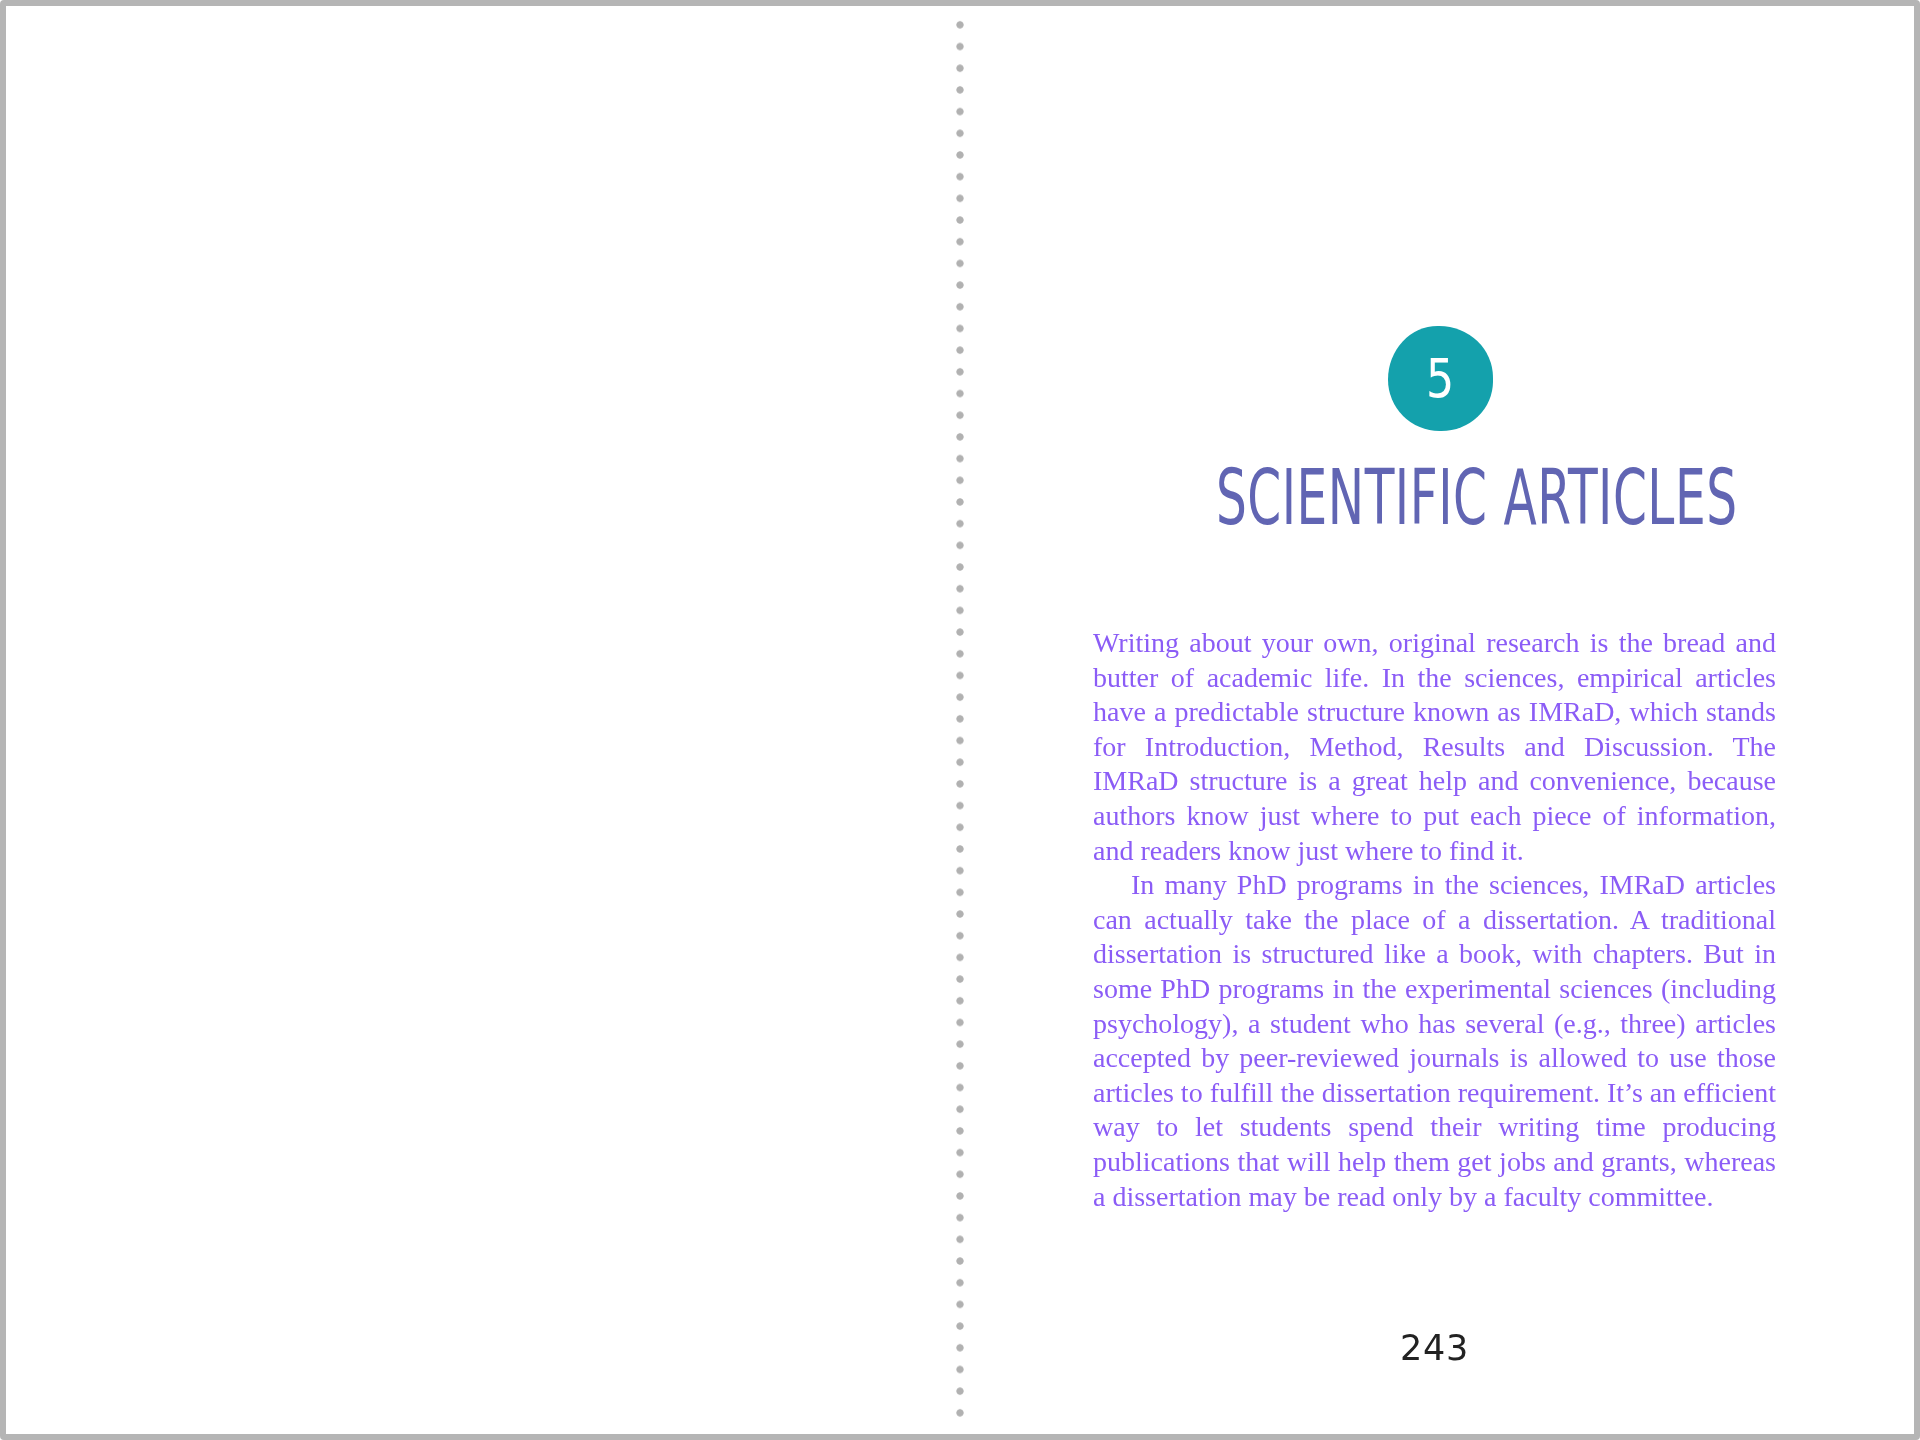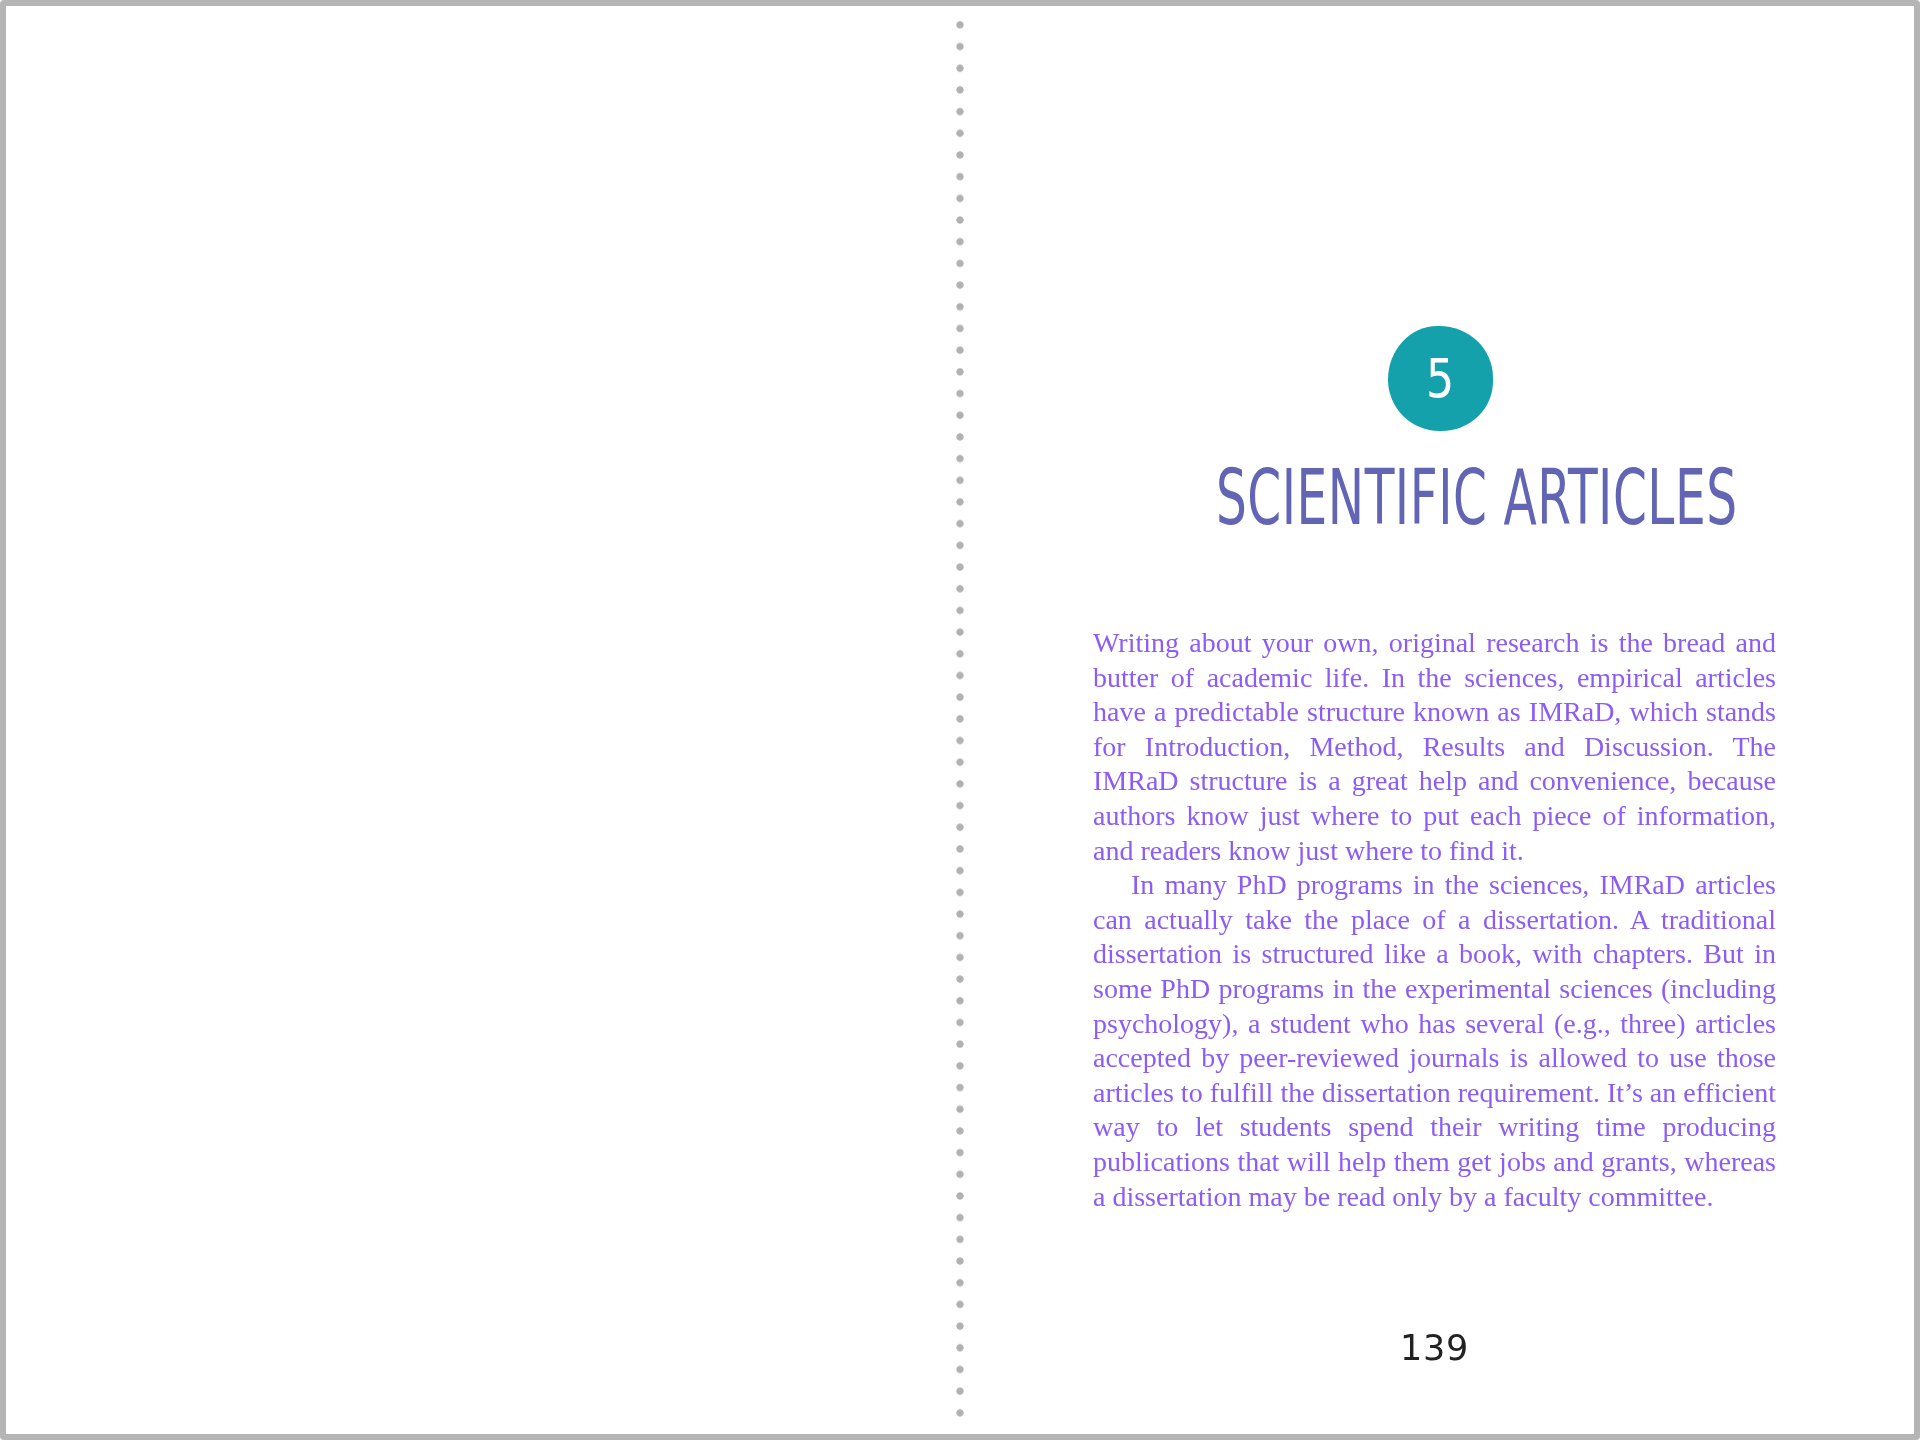--- a/index.html
+++ b/index.html
@@ -104,17 +104,17 @@
     <span class="digit">5</span>
   </div>
 
   <h1 class="chapter-title">SCIENTIFIC ARTICLES</h1>
 
   <div class="body-text">
     <p>Writing about your own, original research is the bread and butter of academic life. In the sciences, empirical articles have a predictable structure known as IMRaD, which stands for Introduction, Method, Results and Discussion. The IMRaD structure is a great help and convenience, because authors know just where to put each piece of information, and readers know just where to find it.</p>
     <p>In many PhD programs in the sciences, IMRaD articles can actually take the place of a dissertation. A traditional dissertation is structured like a book, with chapters. But in some PhD programs in the experimental sciences (including psychology), a student who has several (e.g., three) articles accepted by peer-reviewed journals is allowed to use those articles to fulfill the dissertation requirement. It’s an efficient way to let students spend their writing time producing publications that will help them get jobs and grants, whereas a dissertation may be read only by a faculty committee.</p>
   </div>
 
-  <div class="page-number">139</div>
+  <div class="page-number">243</div>
 
 </div>
 
 <div class="page-frame"></div>
 
 </body></html>

